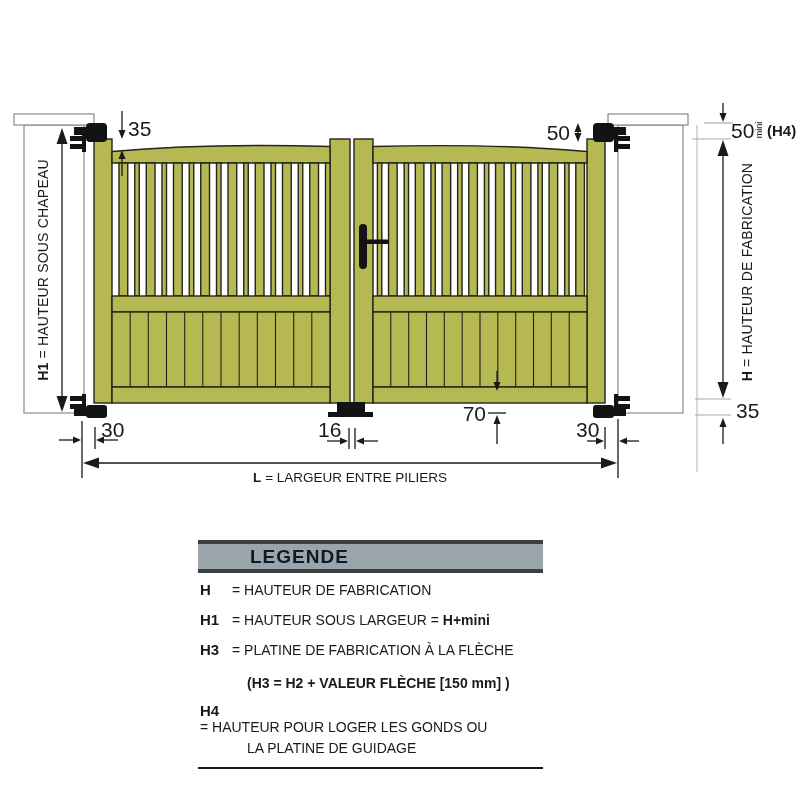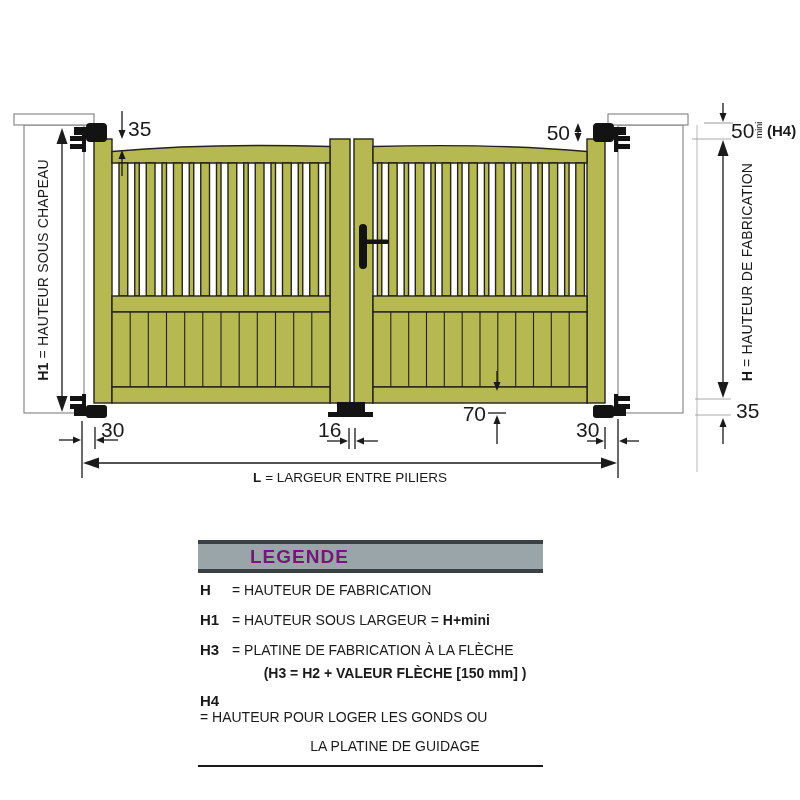--- a/index.html
+++ b/index.html
@@ -20,27 +20,27 @@
   .gatepart{stroke:#24241c;stroke-width:1.4;}
   .boardline{stroke:#24241c;stroke-width:1.1;}
   .blackpart{fill:#131313;}
   .arrow{fill:#1a1a1a;stroke:none;}
 
   
   .legend{position:absolute;left:198px;top:540px;width:345px;}
   .legend-header{box-sizing:border-box;height:33px;background:#9aa5aa;
       border-top:4px solid #3a4043;border-bottom:4px solid #3a4043;
       display:flex;align-items:center;padding-left:52px;}
-  .legend-title{color:#701a75;font-weight:bold;font-size:19px;letter-spacing:1px;}
+  .legend-title{color:#0f172a;font-weight:bold;font-size:19px;letter-spacing:1px;}
   .lrow{display:flex;align-items:baseline;line-height:17px;font-size:14px;padding-left:2px;}
   .lkey{font-weight:bold;font-size:15px;width:32px;flex:none;}
   .lrow.m1{margin-top:8px;} .lrow.m2{margin-top:12px;}
   .lcont{padding-left:49px;line-height:17px;font-size:14px;}
-  .lcont.boldline{font-weight:bold;margin-top:6px;text-align:center;}
-  .lcont.plain{margin-top:12px;text-align:center;}
+  .lcont.boldline{font-weight:bold;margin-top:16px;}
+  .lcont.plain{margin-top:4px;}
   .lrow.h4{margin-top:10px;flex-direction:column;}
   .legend-rule{margin-top:10px;border-top:2px solid #1a1a1a;width:100%;height:0;}
 </style>
 </head>
 <body>
 
 <div class="stage">
 
   <svg width="800" height="530" viewBox="0 0 800 530">
 

